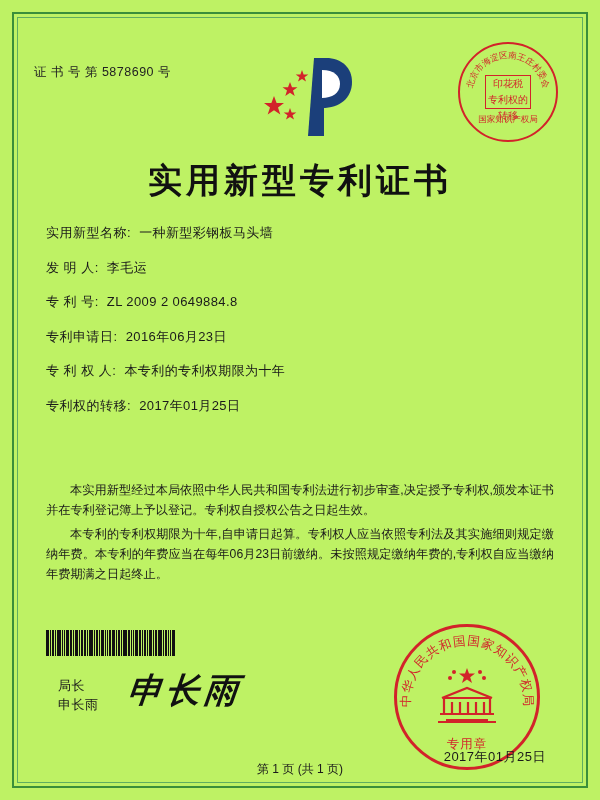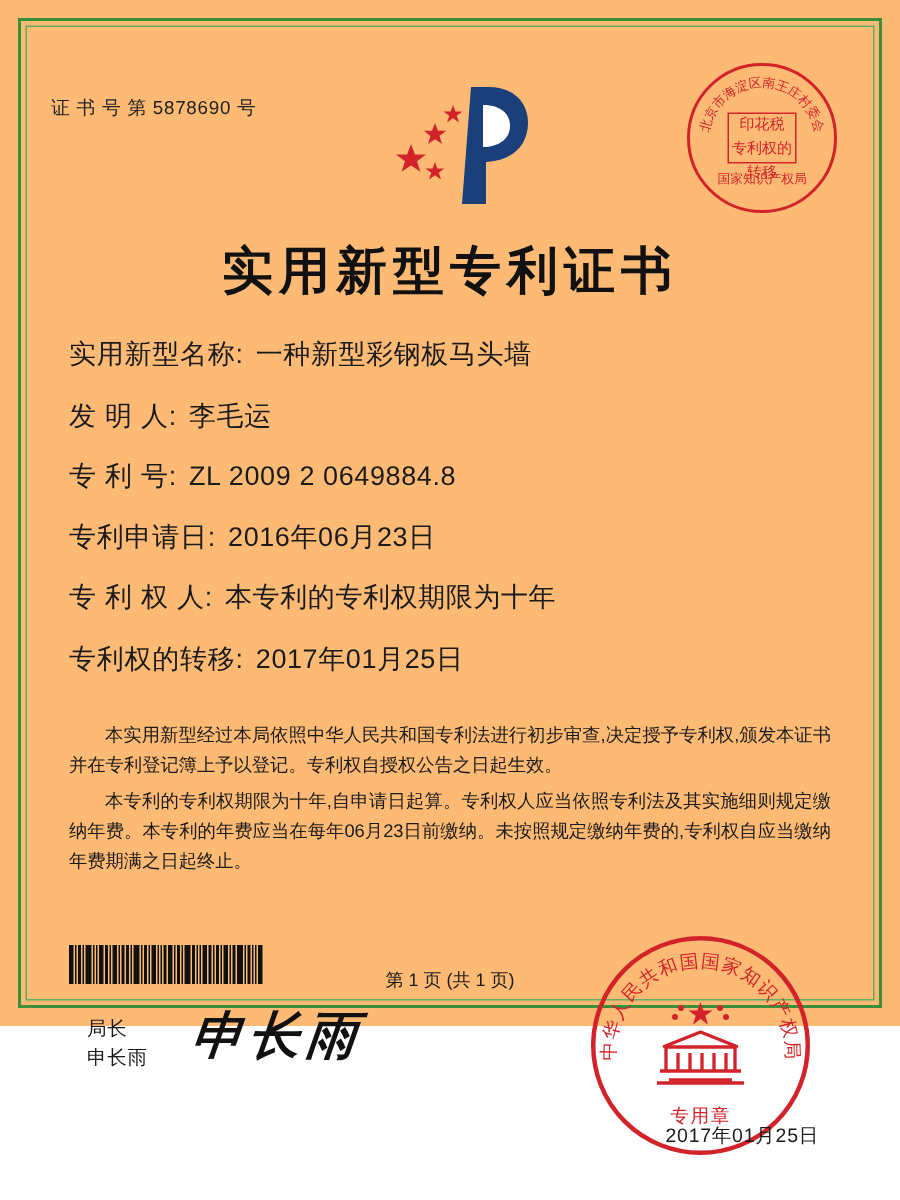--- a/index.html
+++ b/index.html
@@ -10,22 +10,22 @@
   body {
     width: 600px;
     height: 800px;
     font-family: "Liberation Sans", sans-serif;
     color: #1a1a1a;
     overflow: hidden;
   }
   #page {
     position: relative;
     width: 600px;
-    height: 684px;
-    background: #fdba74;
+    height: 800px;
+    background: #bef264;
     box-sizing: border-box;
   }
   
   .border-outer {
     position: absolute;
     left: 12px;
     top: 12px;
     right: 12px;
     bottom: 12px;
     border: 2px solid #3a8f3a;
@@ -136,21 +136,21 @@
   .fields {
     position: absolute;
     left: 18px;
     right: 18px;
     top: 196px;
   }
   .field-row {
     display: flex;
     align-items: baseline;
     margin-bottom: 16.5px;
-    font-size: 18px;
+    font-size: 13px;
     color: #1a1a1a;
   }
   .field-label {
     white-space: nowrap;
     letter-spacing: 0.5px;
   }
   .field-value {
     margin-left: 8px;
     letter-spacing: 0.4px;
   }

